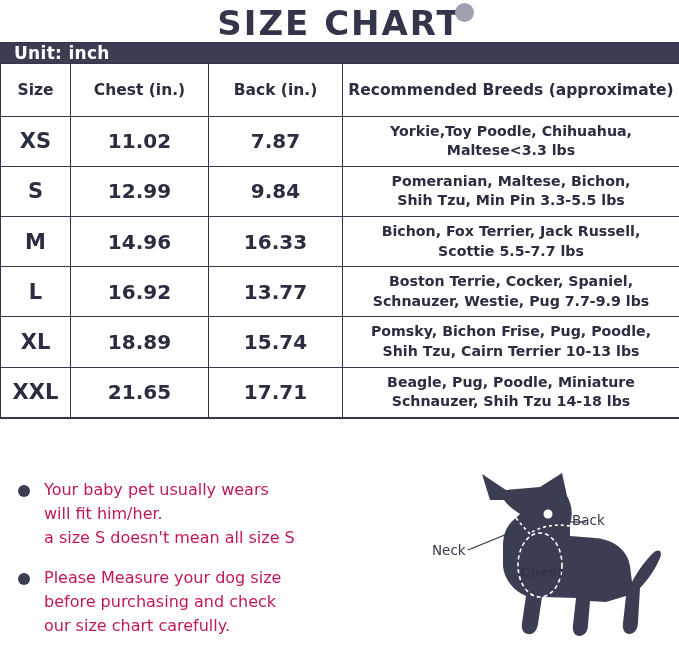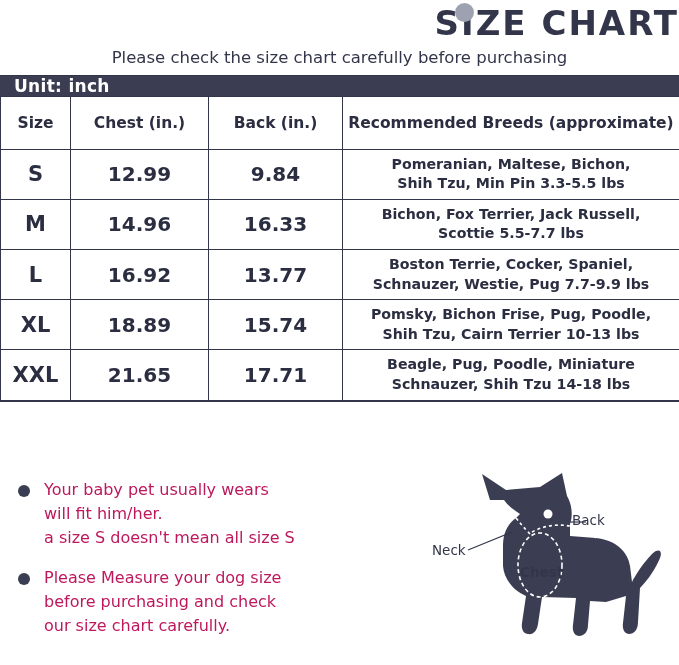--- a/index.html
+++ b/index.html
@@ -16,21 +16,21 @@
   }
   .page {
     position: relative;
     width: 679px;
     height: 665px;
     box-sizing: border-box;
   }
 
   
   .title {
-    text-align: right;
+    text-align: center;
     font-size: 34px;
     font-weight: bold;
     letter-spacing: 2px;
     color: #33364a;
     padding-top: 6px;
     line-height: 1.05;
   }
   .subtitle {
     text-align: center;
     font-size: 16.5px;
@@ -153,41 +153,49 @@
   }
 </style>
 </head>
 <body>
 
 <div class="page">
 
   <div class="accent-dot"></div>
 
   <div class="title">SIZE CHART</div>
-  <div class="subtitle">Please check the size chart carefully before purchasing</div>
 
   <div class="table-wrap">
     <div class="unit-bar">Unit: inch</div>
 
     <table class="size">
       <colgroup>
         <col class="c-size">
           <col class="c-chest">
           <col class="c-back">
           <col class="c-breeds">
       </colgroup>
       <thead>
         <tr>
           <th>Size</th>
           <th>Chest (in.)</th>
           <th>Back (in.)</th>
           <th>Recommended Breeds (approximate)</th>
         </tr>
       </thead>
       <tbody>
+        <tr class="data-row">
+          <td class="size-cell">XS</td>
+          <td class="num-cell">11.02</td>
+          <td class="num-cell">7.87</td>
+          <td class="breed-cell">
+            <div>Yorkie,Toy Poodle, Chihuahua,</div>
+            <div>Maltese&lt;3.3 lbs</div>
+          </td>
+        </tr>
         <tr class="data-row">
           <td class="size-cell">S</td>
           <td class="num-cell">12.99</td>
           <td class="num-cell">9.84</td>
           <td class="breed-cell">
             <div>Pomeranian, Maltese, Bichon,</div>
             <div>Shih Tzu, Min Pin 3.3-5.5 lbs</div>
           </td>
         </tr>
         <tr class="data-row">

